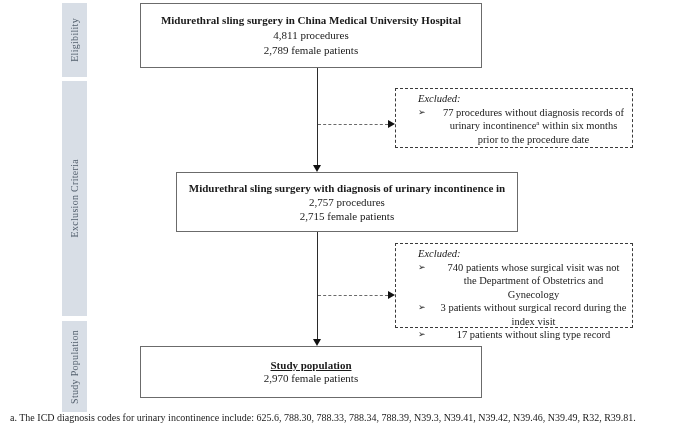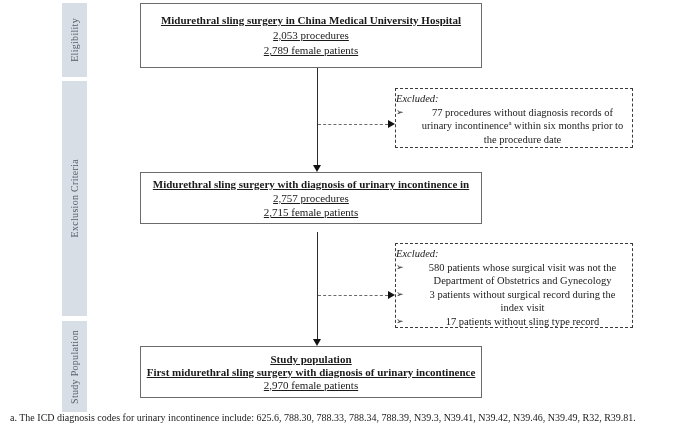--- a/index.html
+++ b/index.html
@@ -14,30 +14,30 @@
   }
   .side-label {
     writing-mode:vertical-rl; transform:rotate(180deg);
     font-size:10px; color:#54606e; white-space:nowrap; letter-spacing:.3px;
   }
   
   .flow-box {
     position:absolute; left:140px; width:342px; box-sizing:border-box;
     border:1px solid #6b6b6b; background:#fff;
     display:flex; flex-direction:column; align-items:center; justify-content:center;
-    text-align:center; font-size:11px;text-decoration:underline;
+    text-align:center; font-size:11px;
   }
   .lh15 { line-height:15px; } .lh14 { line-height:14px; } .lh13 { line-height:13px; }
   .bold { font-weight:bold; }
   .underline { text-decoration:underline; }
   
   .dashed-box {
     position:absolute; left:395px; width:238px; box-sizing:border-box;
     border:1px dashed #3a3a3a; background:#fff;
-    padding:3px 5px 3px 0; font-size:10.5px; line-height:13.5px;
+    padding:3px 5px 3px 22px; font-size:10.5px; line-height:13.5px;
   }
   .excluded-heading { font-style:italic; }
   .ex-item { display:flex; }
   .bullet {
     flex:0 0 22px; width:22px; font-family:"DejaVu Sans", sans-serif;
     font-size:9px; line-height:13.5px; color:#222;
   }
   .ex-text { flex:1;text-align:center; }
   .ex-text sup { font-size:7px; line-height:0; }
   
@@ -68,67 +68,66 @@
   </div>
   <div class="side-seg" style="top:81px; height:235px;">
     <span class="side-label">Exclusion Criteria</span>
   </div>
   <div class="side-seg" style="top:321px; height:91px;">
     <span class="side-label">Study Population</span>
   </div>
 
   <div class="flow-box lh15" style="top:3px; height:65px;">
     <div class="bold">Midurethral sling surgery in China Medical University Hospital</div>
-    <div>2,053 procedures</div>
+    <div>4,811 procedures</div>
     <div>2,789 female patients</div>
   </div>
 
   <div class="vline" style="left:317px; top:68px; height:97px;"></div>
   <div class="arrow-down" style="left:313px; top:165px;"></div>
 
   <div class="hdash" style="left:318px; top:124px; width:70px;"></div>
   <div class="arrow-right" style="left:388px; top:120px;"></div>
 
   <div class="dashed-box" style="top:88px; height:60px;">
     <div class="excluded-heading">Excluded:</div>
     <div class="ex-item">
       <span class="bullet">➢</span>
       <span class="ex-text"><span>77 procedures without diagnosis records of urinary incontinence</span><sup>a</sup><span> within six months prior to the procedure date</span></span>
     </div>
   </div>
 
-  <div class="flow-box lh14" style="top:172px; height:52px;">
+  <div class="flow-box lh14" style="top:172px; height:60px;margin-left:36px;">
     <div class="bold">Midurethral sling surgery with diagnosis of urinary incontinence in</div>
     <div>2,757 procedures</div>
     <div>2,715 female patients</div>
   </div>
 
   <div class="vline" style="left:317px; top:232px; height:107px;"></div>
   <div class="arrow-down" style="left:313px; top:339px;"></div>
 
   <div class="hdash" style="left:318px; top:295px; width:70px;"></div>
   <div class="arrow-right" style="left:388px; top:291px;"></div>
 
   <div class="dashed-box" style="top:243px; height:85px;">
     <div class="excluded-heading">Excluded:</div>
     <div class="ex-item">
       <span class="bullet">➢</span>
-      <span class="ex-text">580 patients whose surgical visit was not the Department of Obstetrics and Gynecology</span>
+      <span class="ex-text">740 patients whose surgical visit was not the Department of Obstetrics and Gynecology</span>
     </div>
     <div class="ex-item">
       <span class="bullet">➢</span>
       <span class="ex-text">3 patients without surgical record during the index visit</span>
     </div>
     <div class="ex-item">
       <span class="bullet">➢</span>
       <span class="ex-text">17 patients without sling type record</span>
     </div>
   </div>
 
   <div class="flow-box lh13" style="top:346px; height:52px;">
     <div class="bold underline">Study population</div>
-    <div class="bold">First midurethral sling surgery with diagnosis of urinary incontinence</div>
     <div>2,970 female patients</div>
   </div>
 
   <div class="footnote">a. The ICD diagnosis codes for urinary incontinence include: 625.6, 788.30, 788.33, 788.34, 788.39, N39.3, N39.41, N39.42, N39.46, N39.49, R32, R39.81.</div>
 
 </div>
 
 </body></html>

